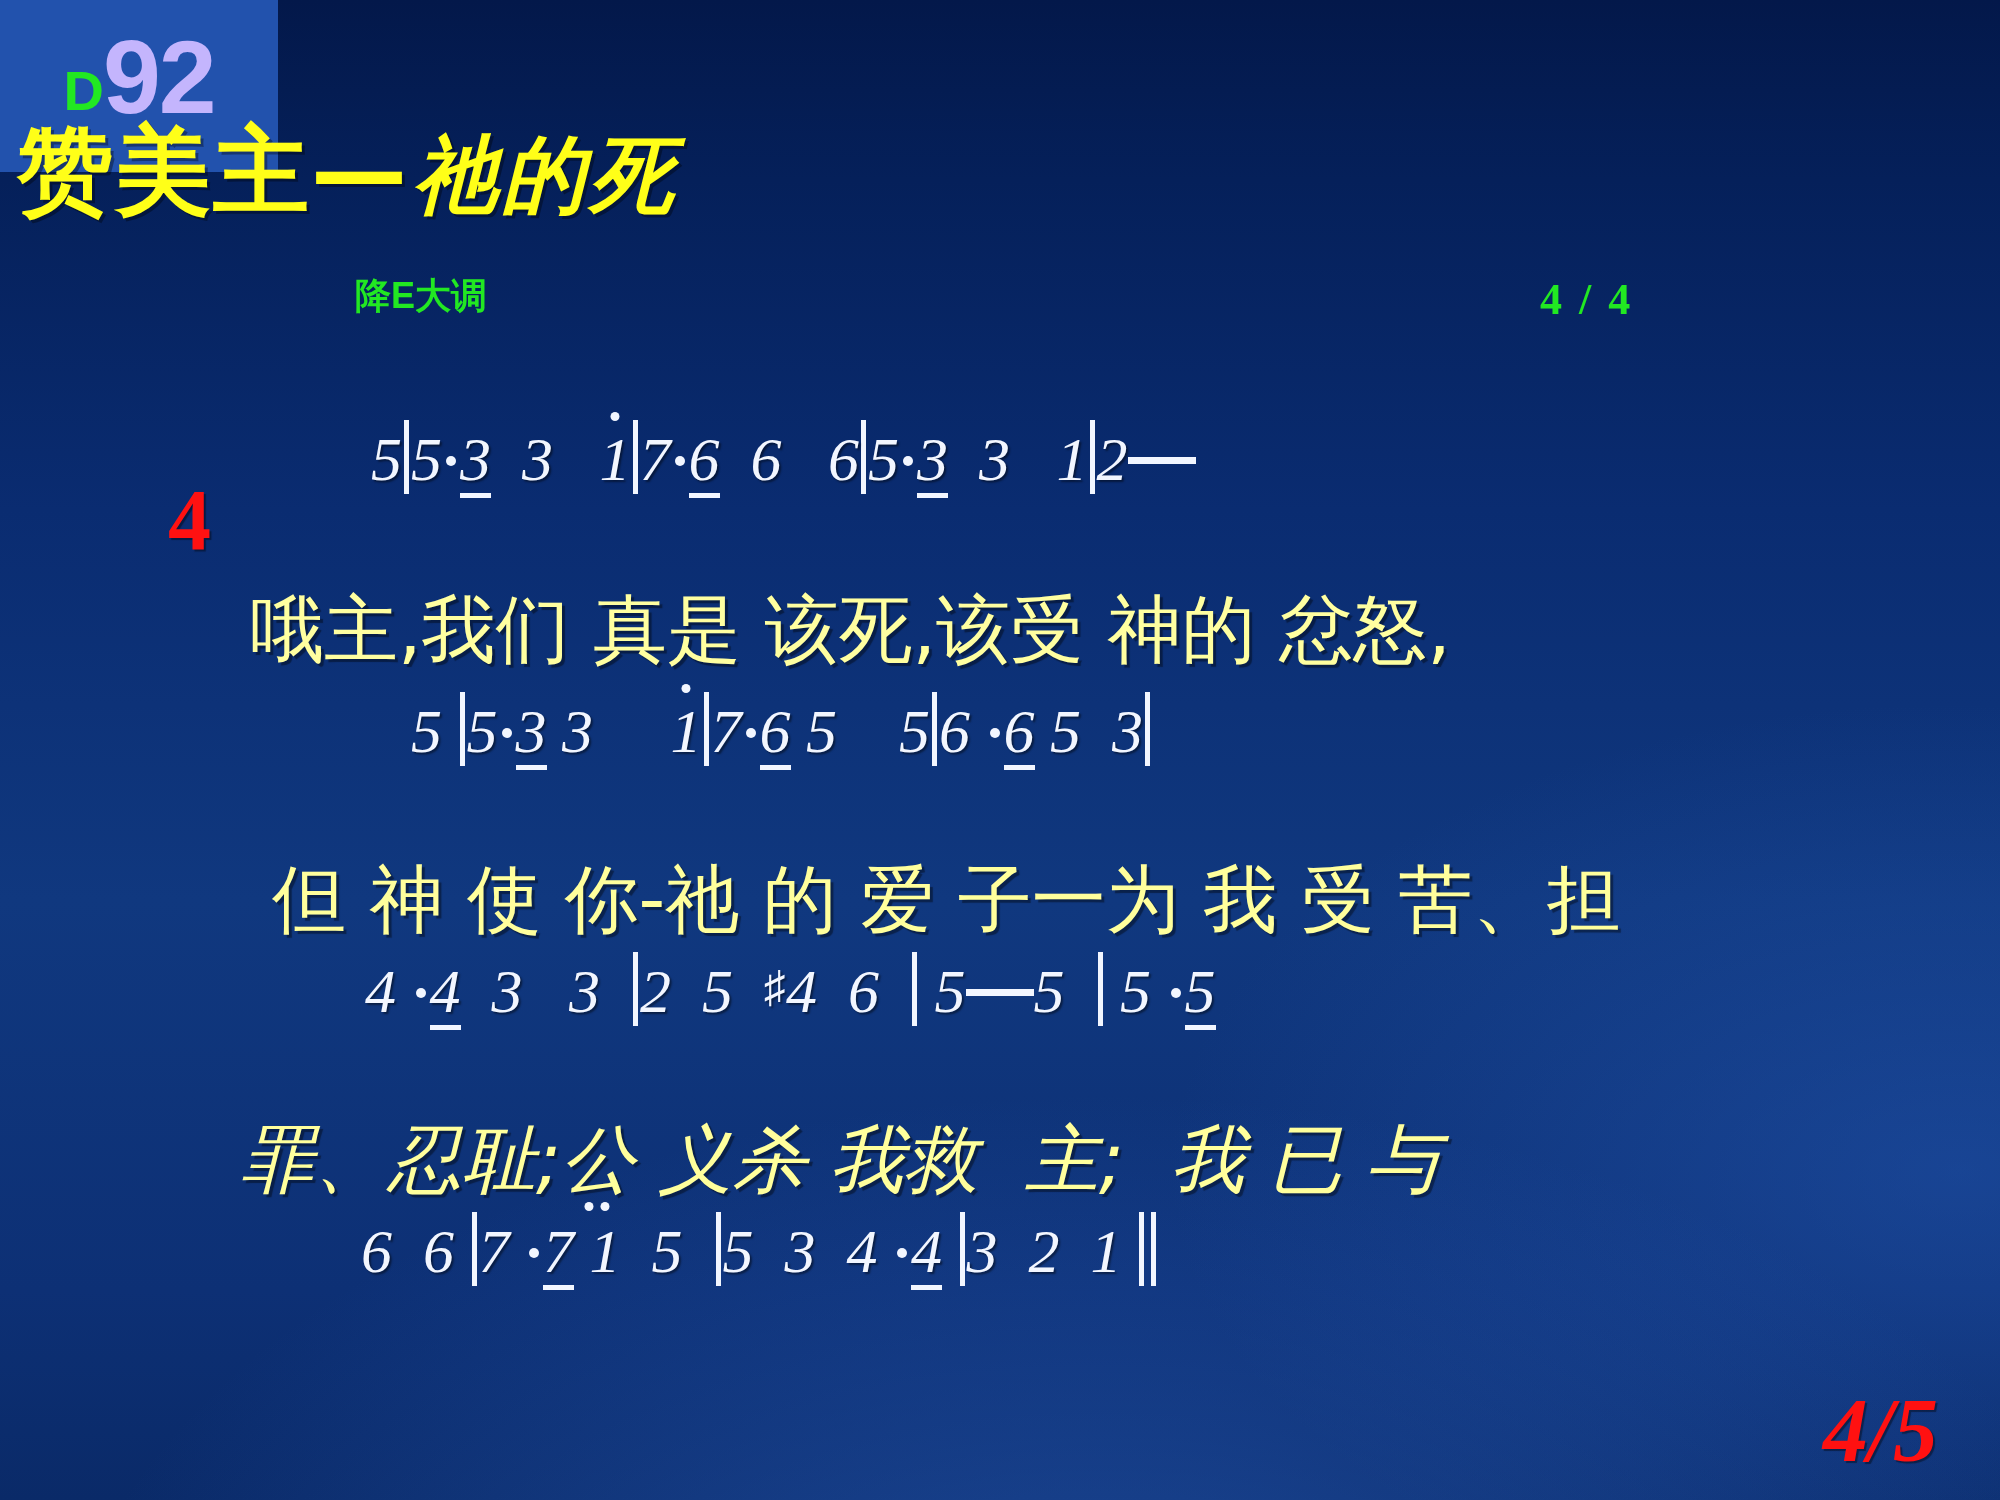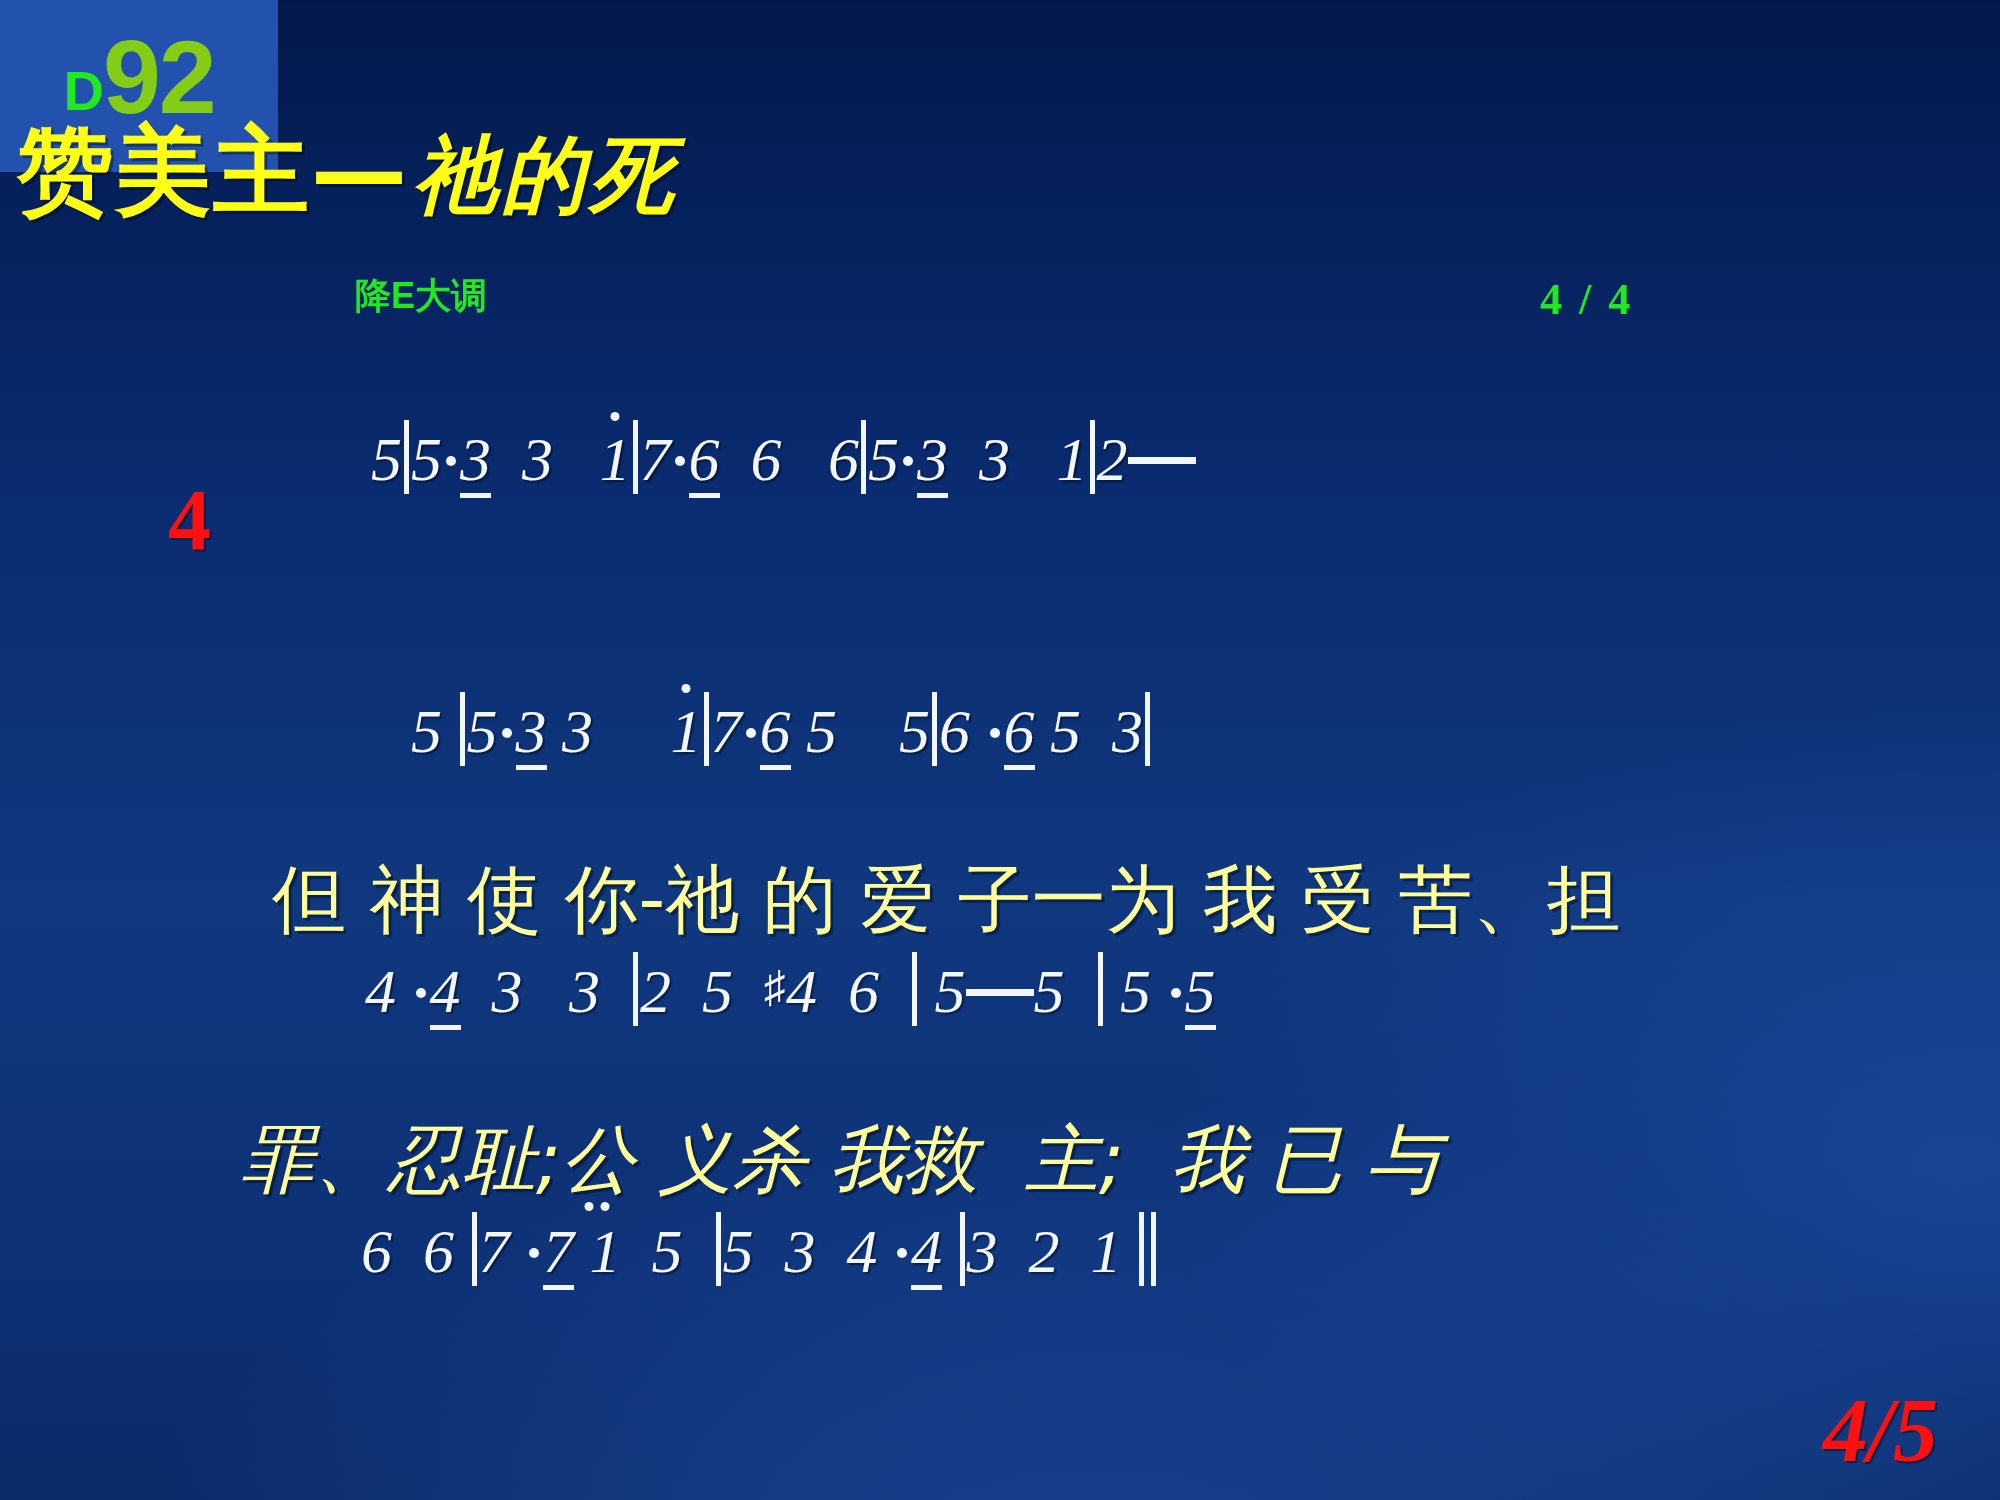--- a/index.html
+++ b/index.html
@@ -49,21 +49,21 @@
     display:flex;align-items:center;justify-content:center;
     box-sizing:border-box;
     padding-bottom:18px;
   }
   #badge .bletter{
     color:#22e822;font-size:56px;font-weight:bold;
     font-family:"Liberation Sans",sans-serif;
     line-height:0.8;position:relative;top:14px;letter-spacing:-1px;
   }
   #badge .bnum{
-    color:#84cc16;font-size:104px;font-weight:bold;
+    color:#c4b5fd;font-size:104px;font-weight:bold;
     font-family:"Liberation Sans",sans-serif;
     line-height:0.85;letter-spacing:-2px;
   }
 
   
   #title{
     position:absolute;left:17px;right:0;top:108px;
     white-space:nowrap;
   }
   #title .t-main{
@@ -180,20 +180,21 @@
     </div>
     <div id="meter">4 / 4</div>
   </div>
 
   <div id="verseno">4</div>
 
   <div class="system" style="top:358px;">
     <div class="notes" style="padding-left:278px;">
       <span class="n">5</span><span class="bar"></span><span class="n">5</span><span class="dot"></span><span class="n und">3</span>&nbsp;&nbsp;<span class="n">3</span>&nbsp;&nbsp;&nbsp;<span class="n oct-hi">1</span><span class="bar"></span><span class="n">7</span><span class="dot"></span><span class="n und">6</span>&nbsp;&nbsp;<span class="n">6</span>&nbsp;&nbsp;&nbsp;<span class="n">6</span><span class="bar"></span><span class="n">5</span><span class="dot"></span><span class="n und">3</span>&nbsp;&nbsp;<span class="n">3</span>&nbsp;&nbsp;&nbsp;<span class="n">1</span><span class="bar"></span><span class="n">2</span><span class="dash"></span><span class="dash"></span>
     </div>
+    <div class="lyrics" style="padding-left:250px;margin-top:32px;">哦主,我们 真是 该死,该受 神的 忿怒,</div>
   </div>
 
   <div class="system" style="top:630px;margin-left:40px;">
     <div class="notes" style="padding-left:278px;">
       <span class="n">5</span>&nbsp;<span class="bar"></span><span class="n">5</span><span class="dot"></span><span class="n und">3</span>&nbsp;<span class="n">3</span>&nbsp;&nbsp;&nbsp;&nbsp;&nbsp;<span class="n oct-hi">1</span><span class="bar"></span><span class="n">7</span><span class="dot"></span><span class="n und">6</span>&nbsp;<span class="n">5</span>&nbsp;&nbsp;&nbsp;&nbsp;<span class="n">5</span><span class="bar"></span><span class="n">6</span>&nbsp;<span class="dot"></span><span class="n und">6</span>&nbsp;<span class="n">5</span>&nbsp;&nbsp;<span class="n">3</span><span class="bar"></span>
     </div>
     <div class="lyrics bright" style="padding-left:232px;margin-top:30px;">但 神 使 你-祂 的 爱 子一为 我 受 苦、担</div>
   </div>
 
   <div class="system" style="top:890px;">

